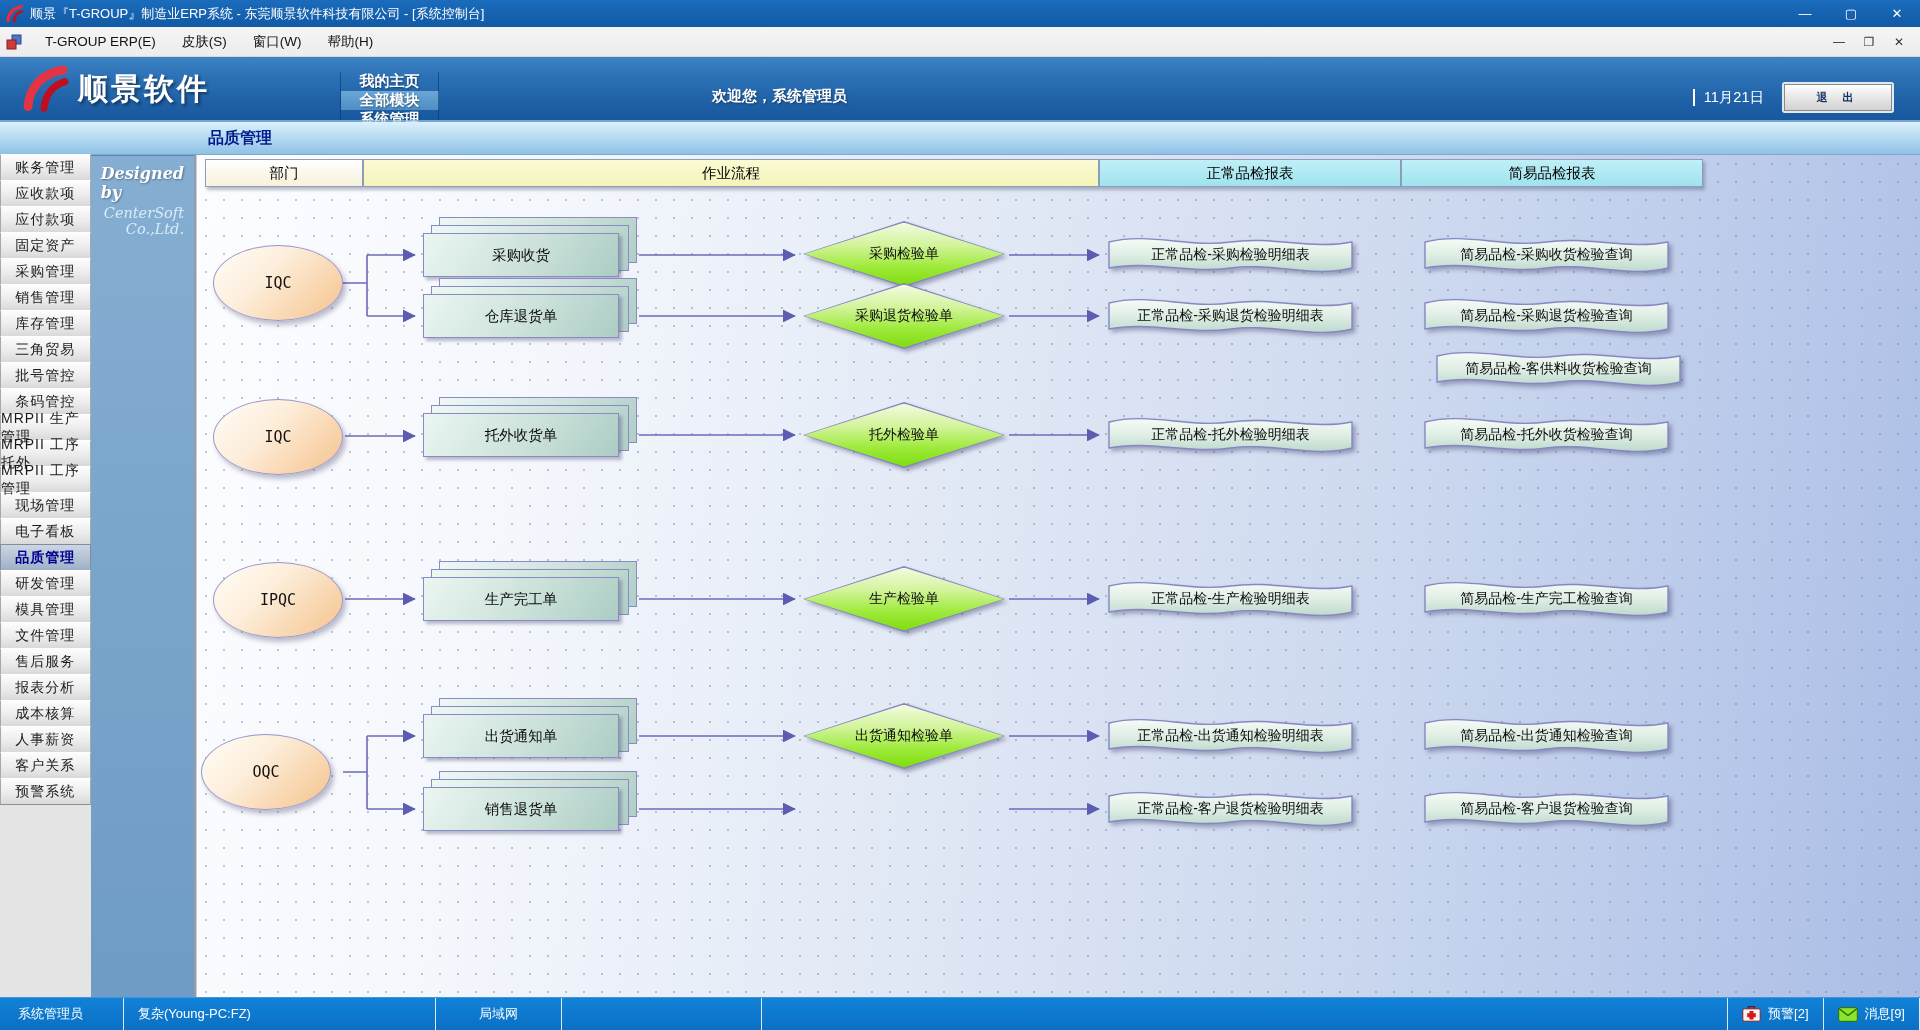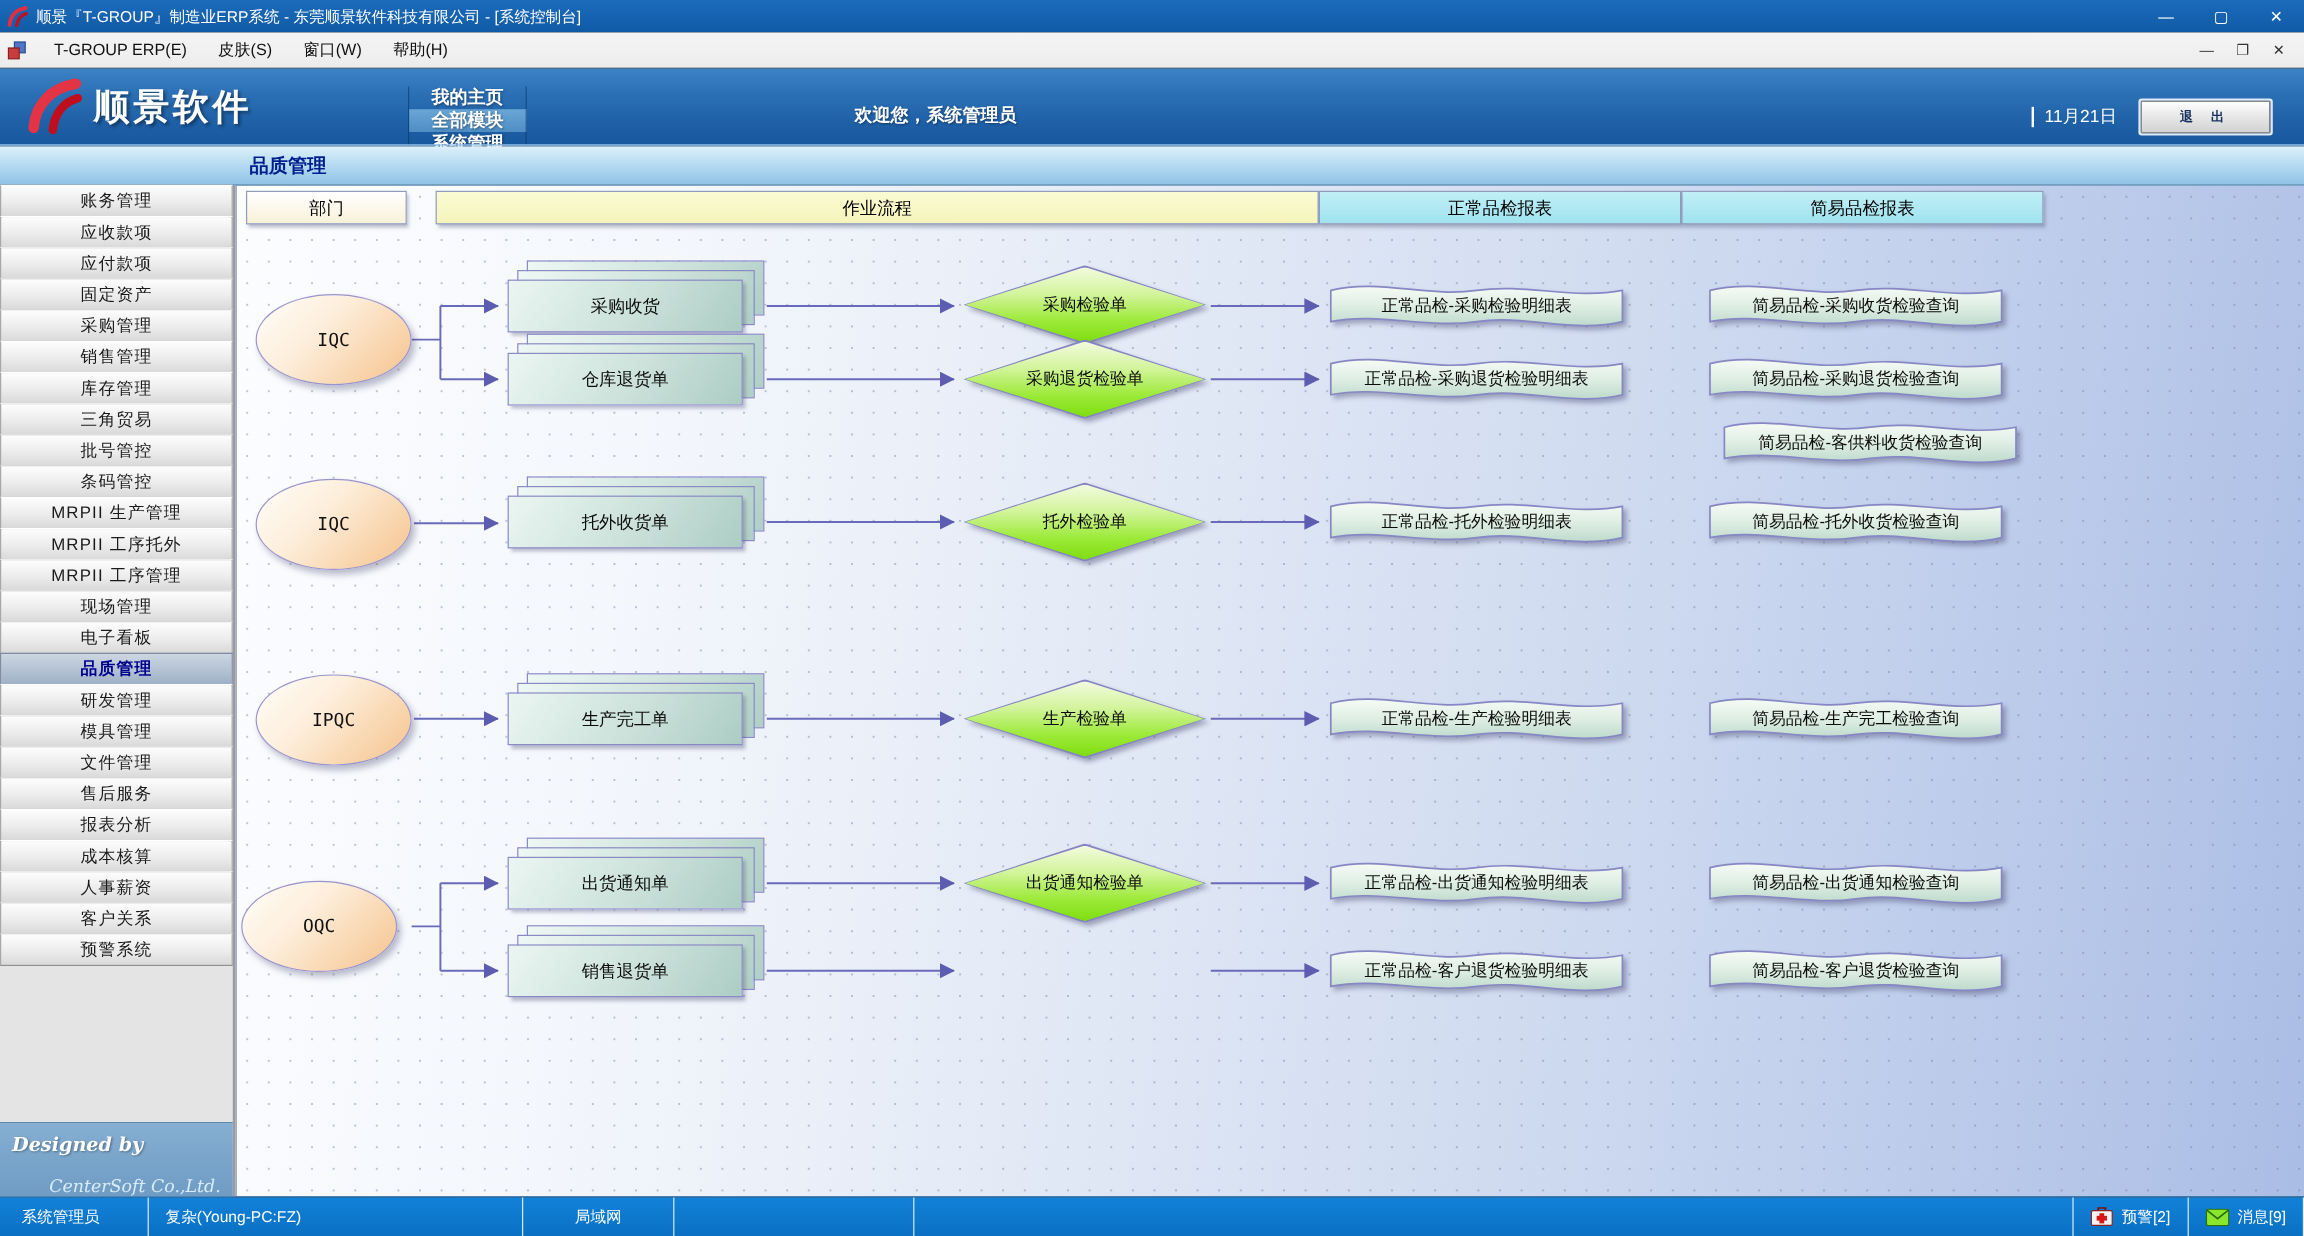--- a/index.html
+++ b/index.html
@@ -56,49 +56,49 @@
   .subheader { position:absolute; top:122px; left:0; width:1920px; height:33px;
     background:linear-gradient(180deg,#dcf0fb 0%,#b8dcf2 45%,#8fc2e6 100%);
     border-bottom:1px solid #7fa8cc; display:flex; align-items:center; }
   .subheader .sh-title { margin-left:208px; font-size:16px; font-weight:bold; color:#001d8e; }
 
   
   .main { position:absolute; top:155px; left:0; width:1920px; height:842px; display:flex; }
 
   
   .sidebar { width:196px; height:100%; background:#e4e4e4; border-right:2px solid #9a9aa6;
-    display:flex; flex-direction:column; }
+    display:flex; flex-direction:row; }
   .sb-item { height:27px; flex:0 0 27px; display:flex; align-items:center; justify-content:center;
     font-size:14px; color:#1a1a1a; letter-spacing:1px;
     background:linear-gradient(180deg,#fdfdfd 0%,#ececec 55%,#d9d9d9 100%);
     border:1px solid #a8a8a8; border-top-color:#ffffff; border-bottom-color:#909090;
     margin-top:-1px; }
   .sb-item.sel { background:linear-gradient(180deg,#cdd6e2 0%,#b3c1d3 55%,#9fb0c6 100%);
     color:#00008f; font-weight:bold; border-color:#7f8da0; }
   .sb-spacer { flex:1; }
   .designpanel { flex:0 0 62px; background:linear-gradient(180deg,#85aed2,#6f9cc4);
     border-top:1px solid #5d88b0; padding:8px 10px 0 10px; color:#fff;
     font-family:"DejaVu Serif",serif; }
   .designpanel .d1 { font-style:italic; font-weight:bold; font-size:16px;
     text-shadow:1px 1px 2px rgba(0,0,0,.35); }
   .designpanel .d2 { font-style:italic; font-size:14.5px; color:#d8ecf8; text-align:right;
-    margin-top:18px; }
+    margin-top:3px; }
 
   
   .canvas { position:relative; width:1724px; height:842px; overflow:hidden;
     border-left:1px solid #c8d0dc;
     background-image:
       radial-gradient(rgba(105,115,150,.40) 1px, transparent 1.3px),
       linear-gradient(100deg,#fcfdff 0%,#f4f7fc 20%,#e3eaf6 42%,#ccd8ef 68%,#b3c4e8 92%,#aabde4 100%);
     background-size:18px 18px, 100% 100%; }
 
   .hdrcell { position:absolute; top:4px; height:28px; display:flex; align-items:center;
     justify-content:center; font-size:14.5px; color:#000;
     border:1px solid #8f9cba; box-shadow:2px 3px 3px rgba(60,70,100,.35); }
-  .hc-dept   { left:8px;    width:134px; background:linear-gradient(180deg,#ffffff,#f7f2d8); }
+  .hc-dept   { left:8px;    width:158px; background:linear-gradient(180deg,#ffffff,#f7f2d8); }
   .hc-flow   { left:166px;  width:736px; background:linear-gradient(180deg,#fbfbd4,#f4f4ba); }
   .hc-normal { left:902px;  width:302px; background:linear-gradient(180deg,#c0eff7,#9fe3ee); }
   .hc-simple { left:1204px; width:302px; background:linear-gradient(180deg,#c0eff7,#9fe3ee); }
 
   .wires { position:absolute; left:0; top:0; z-index:1; }
 
   .node { position:absolute; z-index:3; }
 
   .ellipse { width:130px; height:76px; border-radius:50%;
     border:1.5px solid #9a94cc;

